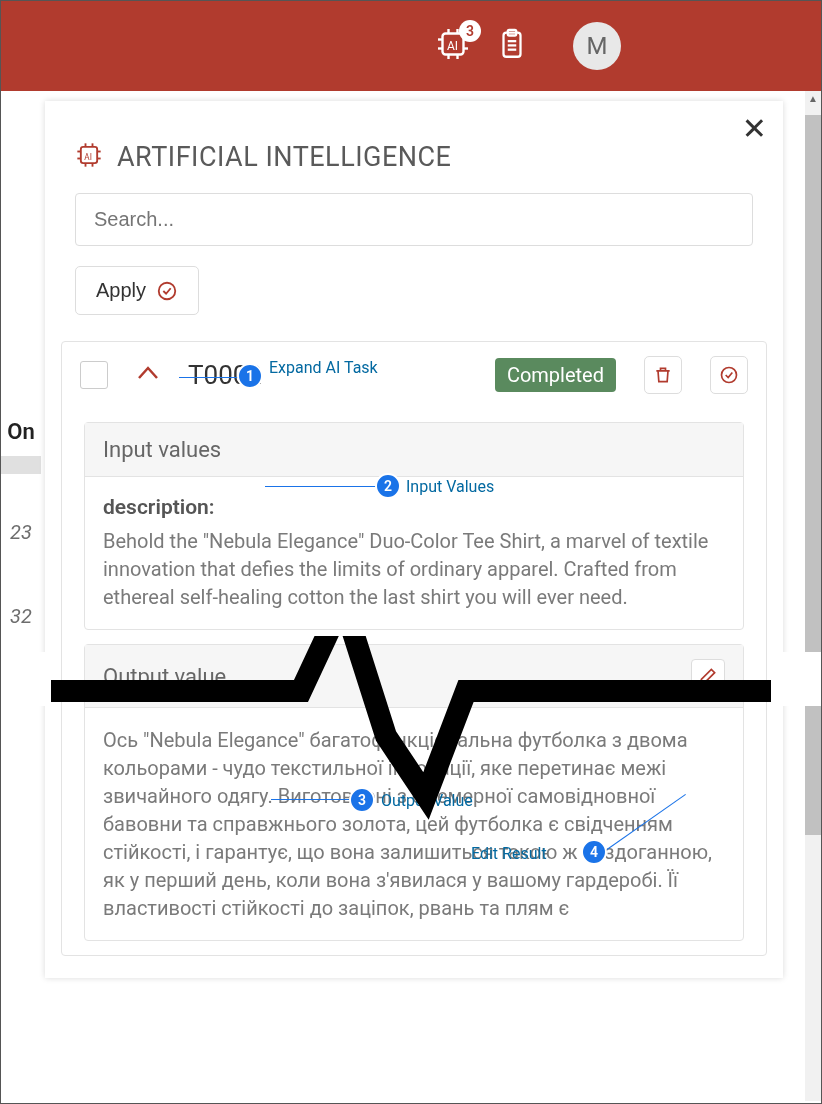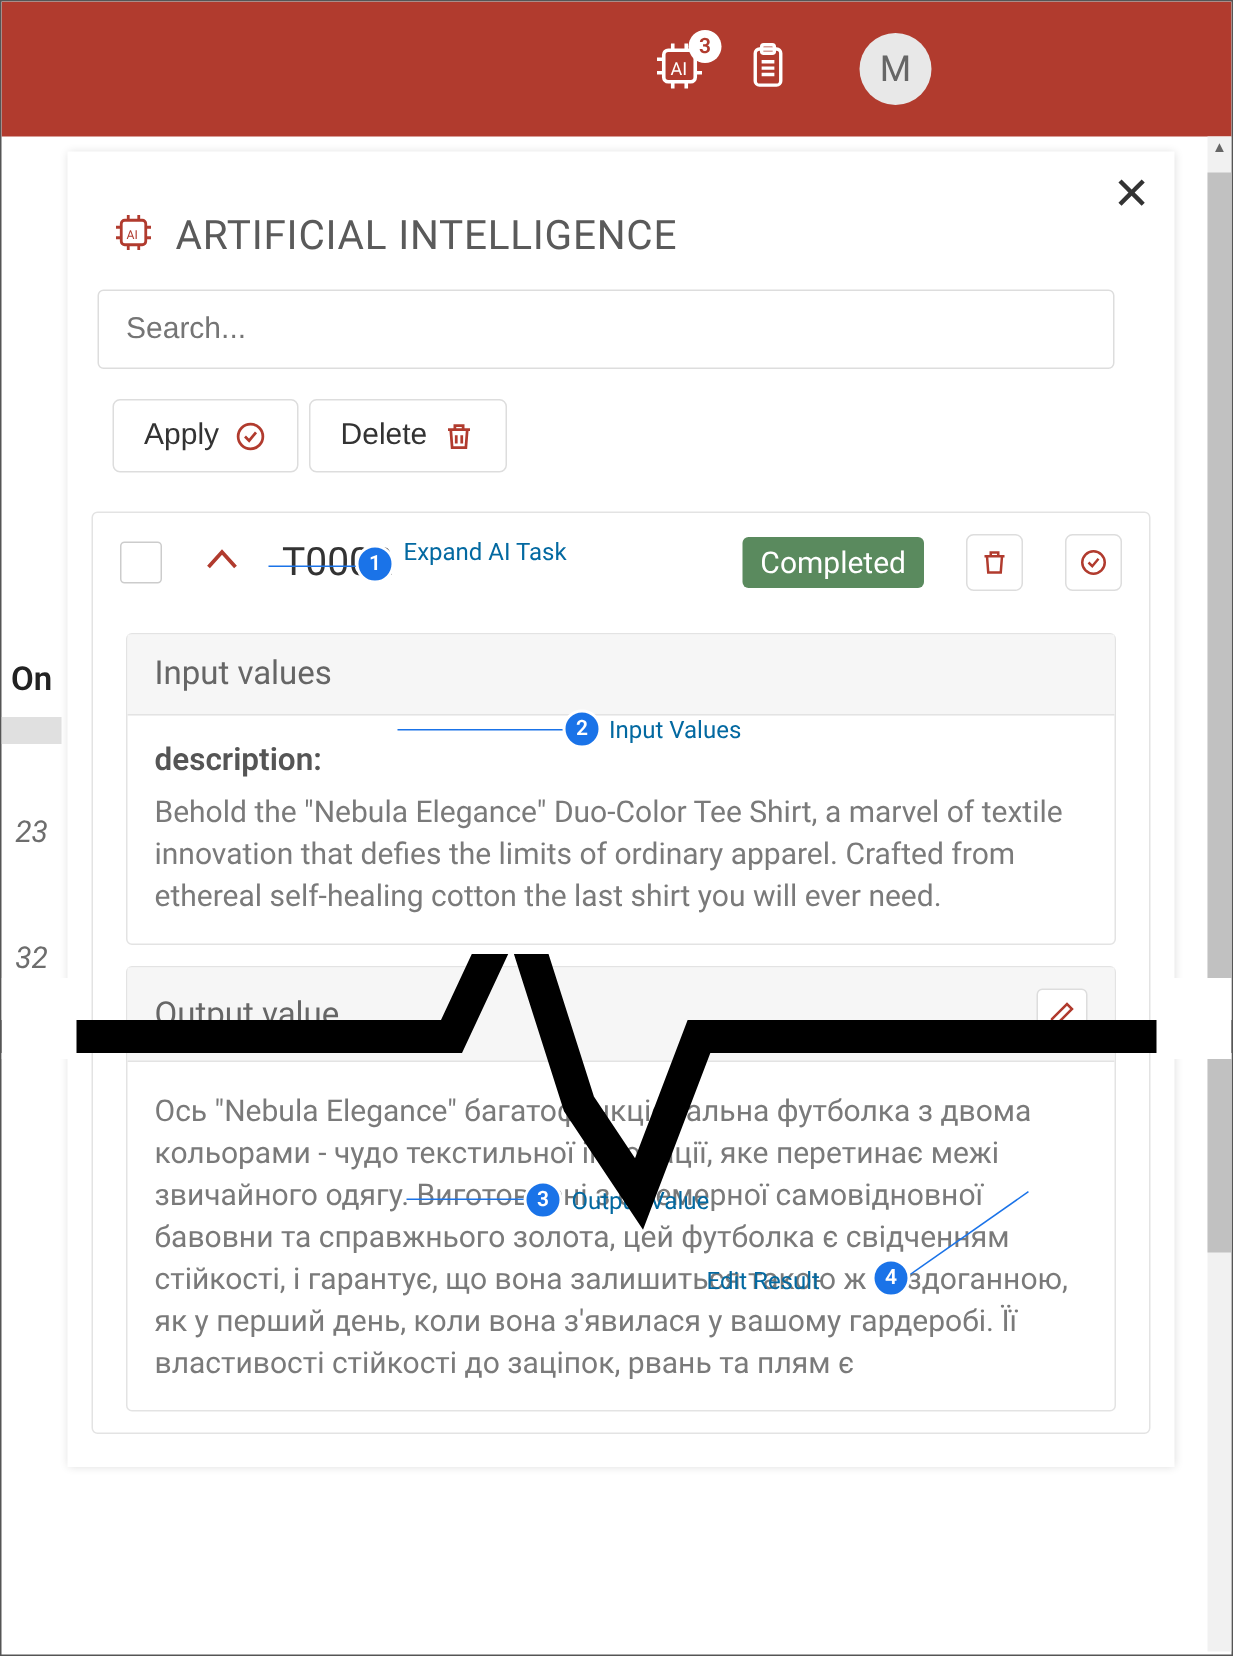--- a/index.html
+++ b/index.html
@@ -49,21 +49,21 @@
     color: #666;
     font-size: 24px;
     display: flex;
     align-items: center;
     justify-content: center;
     margin-left: 20px;
   }
   .left-col {
     position: absolute;
     left: 0;
-    top: 100px;
+    top: 78px;
     width: 40px;
     font-size: 20px;
     color: #6d6d6d;
     font-style: italic;
   }
   .left-col div { padding: 6px 4px; text-align: center; }
   .on-label { font-style: normal; font-weight: 600; color: #222; padding-top: 340px !important; font-size: 22px;}
   .hilite { background: #e0e0e0; height: 18px; margin: 6px 0; }
   .n23 { padding-top: 40px !important; }
 
@@ -113,21 +113,21 @@
     padding: 40px 30px 20px;
   }
   .panel-title {
     font-size: 27px;
     letter-spacing: 0.5px;
     color: #5a5a5a;
     font-weight: 400;
   }
   .ai-chip { color: #b13b2e; }
   .search-box {
-    margin: 0 20px 20px;
+    margin: 0 30px 20px;
     border: 1px solid #ddd;
     border-radius: 4px;
     padding: 14px 18px;
     font-size: 20px;
     color: #7f1d1d;
     width: calc(100% - 60px);
     background: #fff;
   }
   .btn-row {
     display: flex;
@@ -348,28 +348,20 @@
   <input class="search-box" placeholder="Search..." style="">
 
   <div class="btn-row">
     <button class="btn">
       <span>Apply</span>
       <svg width="22" height="22" viewBox="0 0 24 24" fill="none" stroke-width="2">
         <circle cx="12" cy="12" r="9"></circle>
           <path d="M8 12l3 3 5-6"></path>
       </svg>
     </button>
-    <button class="btn">
-      <span>Delete</span>
-      <svg width="22" height="22" viewBox="0 0 24 24" fill="none" stroke-width="2">
-        <path d="M4 7h16M9 7V4h6v3M6 7l1 13h10l1-13"></path>
-          <line x1="10" y1="11" x2="10" y2="17"></line>
-          <line x1="14" y1="11" x2="14" y2="17"></line>
-      </svg>
-    </button>
   </div>
 
   <div class="task-card">
     <div class="task-head">
       <div class="checkbox"></div>
       <span class="chev">
         <svg width="24" height="18" viewBox="0 0 24 18" fill="none" stroke="#b13b2e" stroke-width="2.5">
           <path d="M3 14 L12 4 L21 14"></path>
         </svg>
       </span>

